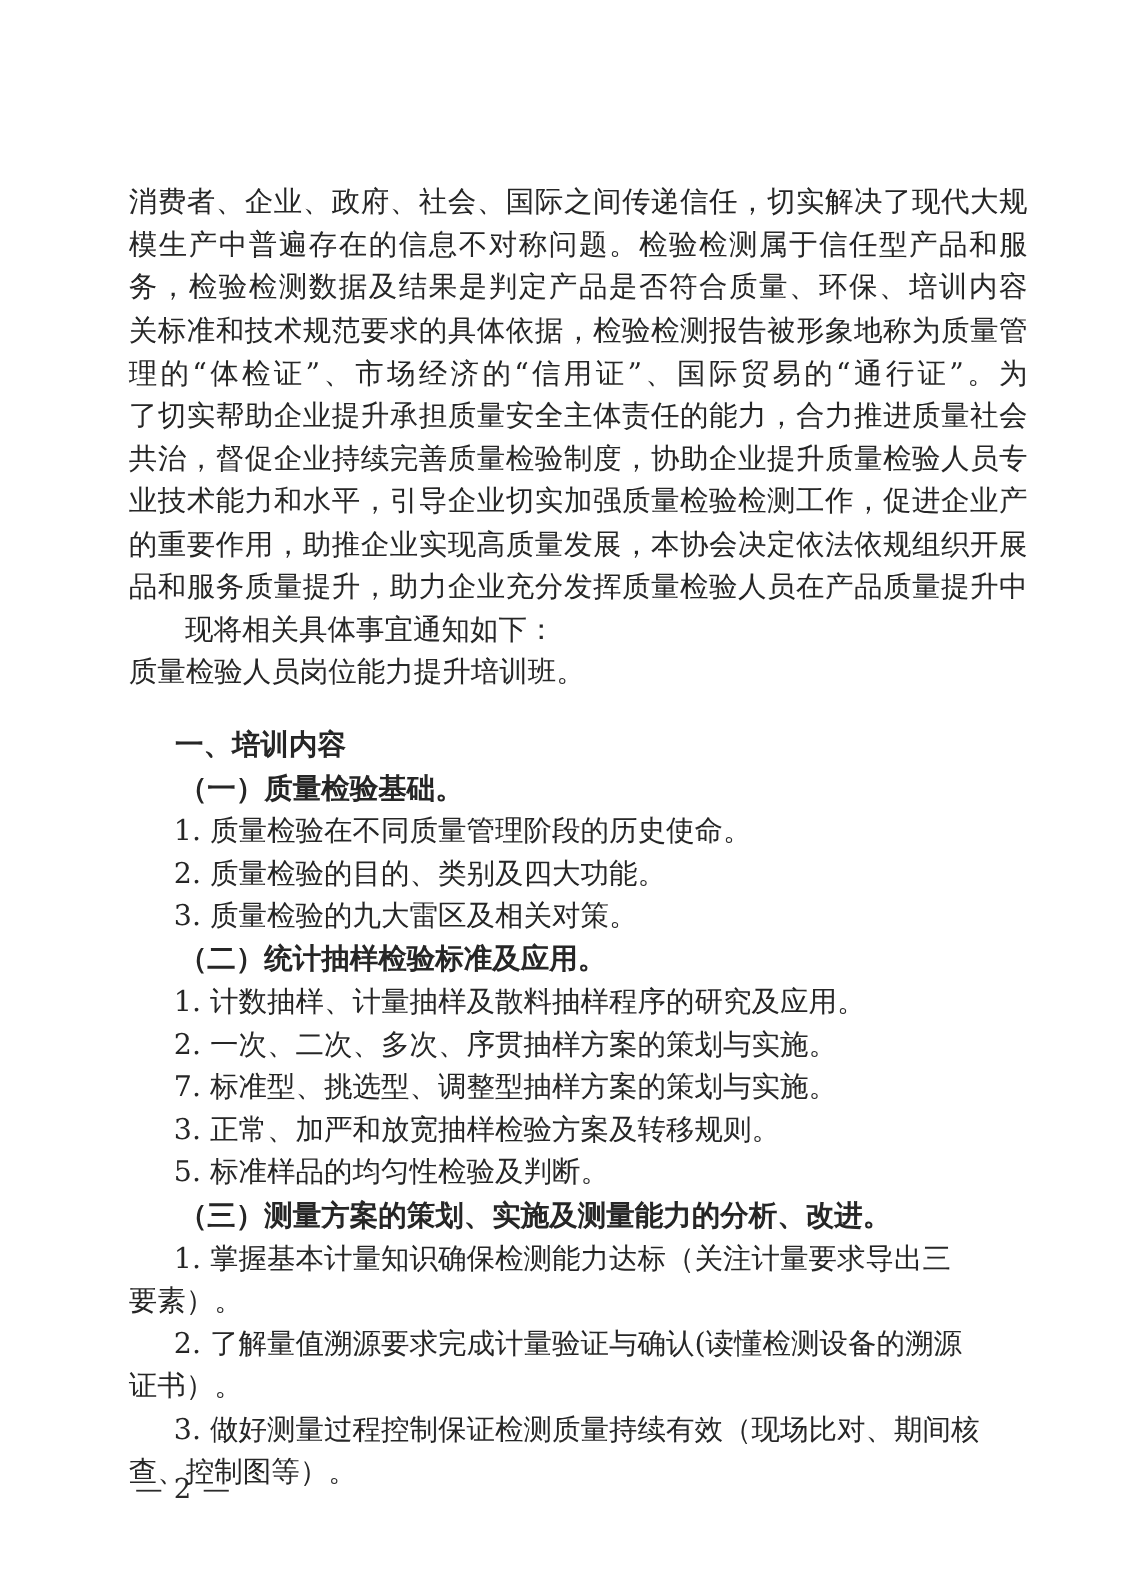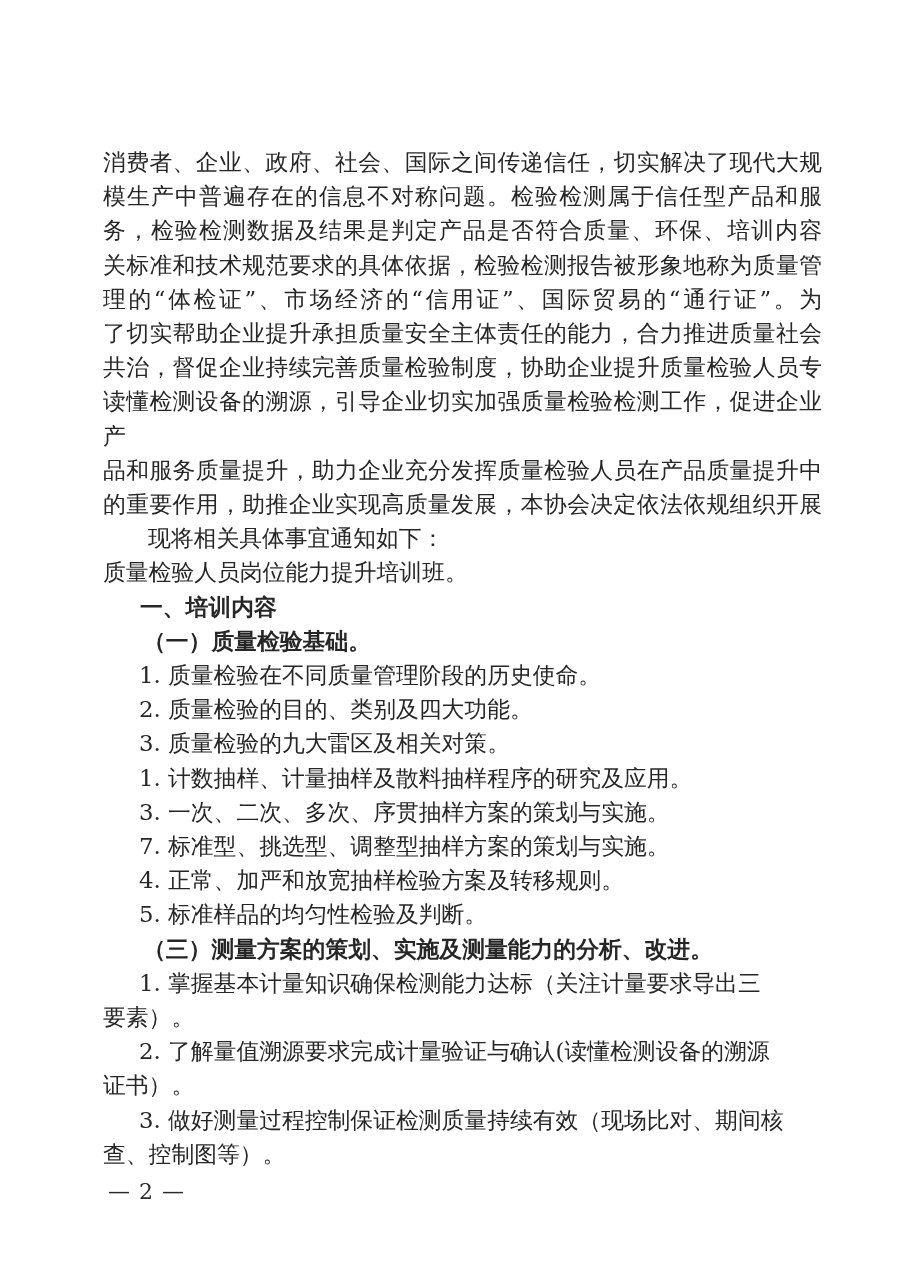--- a/index.html
+++ b/index.html
@@ -22,21 +22,21 @@
   }
   .line { white-space: nowrap; }
   
   .just {
     white-space: normal;
     text-align: justify;
     text-align-last: justify;
   }
   
   .ind-notice { padding-left: 45px; }
-  .ind-h1 { padding-left: 37px; }
+  .ind-h1 { padding-left: 37px; margin-top: 24px; }
   .ind-sub { padding-left: 40px; }
   .ind-item { padding-left: 36px; }
   
   .hei {
     font-family: "DejaVu Sans", "Liberation Sans", sans-serif;
     font-weight: 700;
   }
   
   .kai {
     font-weight: 700;
@@ -58,38 +58,39 @@
 <div class="page">
   <div class="content">
 
     <div class="line just">消费者、企业、政府、社会、国际之间传递信任，切实解决了现代大规</div>
     <div class="line just">模生产中普遍存在的信息不对称问题。检验检测属于信任型产品和服</div>
     <div class="line just">务，检验检测数据及结果是判定产品是否符合质量、环保、培训内容</div>
     <div class="line just">关标准和技术规范要求的具体依据，检验检测报告被形象地称为质量管</div>
     <div class="line just">理的“体检证”、市场经济的“信用证”、国际贸易的“通行证”。为</div>
     <div class="line just">了切实帮助企业提升承担质量安全主体责任的能力，合力推进质量社会</div>
     <div class="line just">共治，督促企业持续完善质量检验制度，协助企业提升质量检验人员专</div>
-    <div class="line just">读懂检测设备的溯源，引导企业切实加强质量检验检测工作，促进企业产</div>
+    <div class="line just">业技术能力和水平，引导企业切实加强质量检验检测工作，促进企业产</div>
+    <div class="line just">的重要作用，助推企业实现高质量发展，本协会决定依法依规组织开展</div>
     <div class="line just">品和服务质量提升，助力企业充分发挥质量检验人员在产品质量提升中</div>
-    <div class="line just">的重要作用，助推企业实现高质量发展，本协会决定依法依规组织开展</div>
     <div class="line ind-notice">现将相关具体事宜通知如下：</div>
 
     <div class="line">质量检验人员岗位能力提升培训班。</div>
 
     <div class="line ind-h1 hei">一、培训内容</div>
 
     <div class="line ind-sub kai">（一）质量检验基础。</div>
     <div class="line ind-item">1. 质量检验在不同质量管理阶段的历史使命。</div>
     <div class="line ind-item">2. 质量检验的目的、类别及四大功能。</div>
     <div class="line ind-item">3. 质量检验的九大雷区及相关对策。</div>
 
+    <div class="line ind-sub kai">（二）统计抽样检验标准及应用。</div>
     <div class="line ind-item">1. 计数抽样、计量抽样及散料抽样程序的研究及应用。</div>
-    <div class="line ind-item">3. 一次、二次、多次、序贯抽样方案的策划与实施。</div>
+    <div class="line ind-item">2. 一次、二次、多次、序贯抽样方案的策划与实施。</div>
     <div class="line ind-item">7. 标准型、挑选型、调整型抽样方案的策划与实施。</div>
-    <div class="line ind-item">4. 正常、加严和放宽抽样检验方案及转移规则。</div>
+    <div class="line ind-item">3. 正常、加严和放宽抽样检验方案及转移规则。</div>
     <div class="line ind-item">5. 标准样品的均匀性检验及判断。</div>
 
     <div class="line ind-sub kai">（三）测量方案的策划、实施及测量能力的分析、改进。</div>
     <div class="line ind-item">1. 掌握基本计量知识确保检测能力达标（关注计量要求导出三</div>
     <div class="line">要素）。</div>
     <div class="line ind-item">2. 了解量值溯源要求完成计量验证与确认(读懂检测设备的溯源</div>
     <div class="line">证书）。</div>
     <div class="line ind-item">3. 做好测量过程控制保证检测质量持续有效（现场比对、期间核</div>
     <div class="line">查、控制图等）。</div>
 

